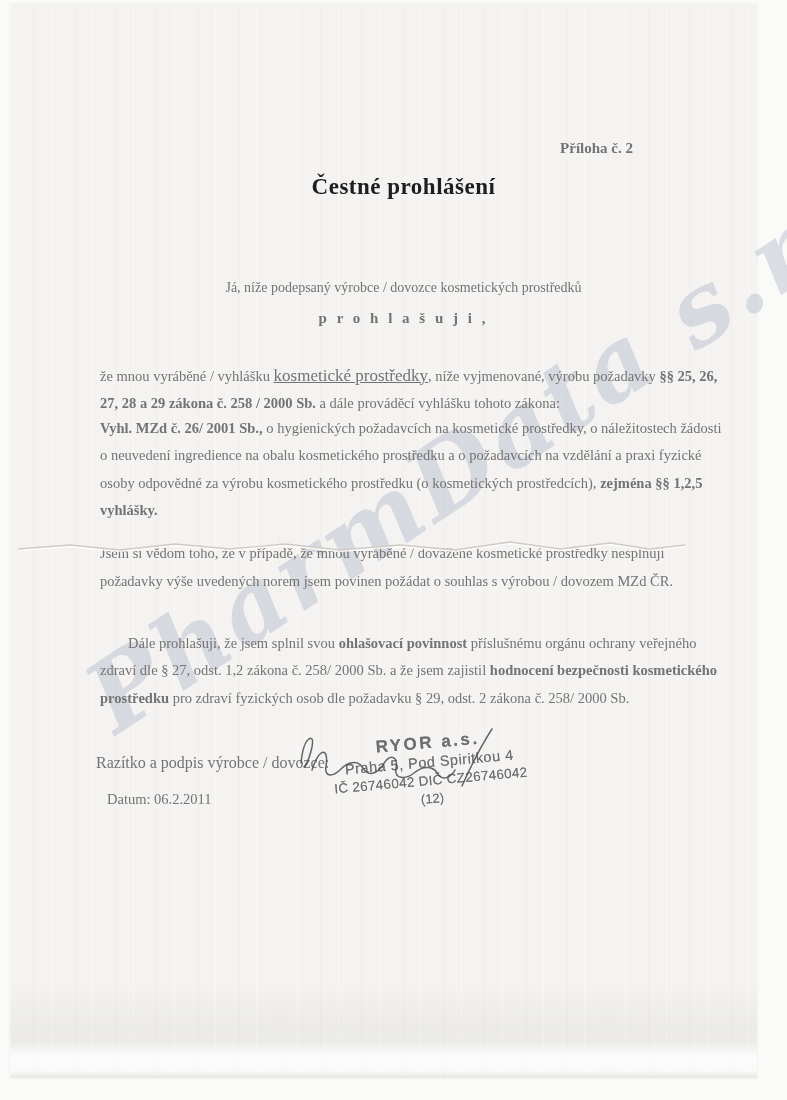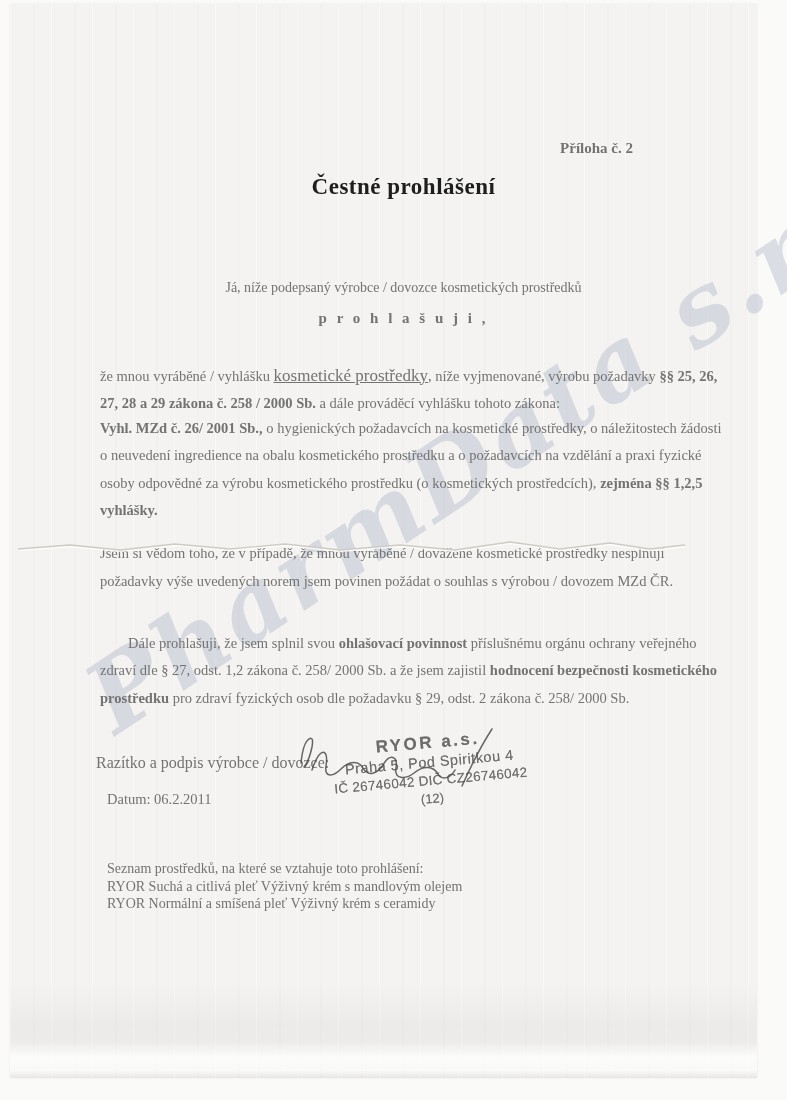--- a/index.html
+++ b/index.html
@@ -100,25 +100,20 @@
 
   <div class="txt date-label">Datum: 06.2.2011</div>
 
   <div class="stamp">
     <div class="s1">RYOR a.s.</div>
     <div class="s2">Praha 5, Pod Spiritkou 4</div>
     <div class="s3">IČ 26746042 DIČ CZ26746042</div>
     <div class="s4">(12)</div>
   </div>
 
-  <div class="txt products">
-    <div>Seznam prostředků, na které se vztahuje toto prohlášení:</div>
-    <div>RYOR Suchá a citlivá pleť Výživný krém s mandlovým olejem</div>
-    <div>RYOR Normální a smíšená pleť Výživný krém s ceramidy</div>
-  </div>
 
 </div>
 
 <svg class="overlay" width="787" height="1100" viewBox="0 0 787 1100">
 
   <g>
     <polyline points="18,550 70,546 120,551 175,545 230,550 285,545 340,551 400,546 455,551 510,543 560,550 610,544 650,550 685,546" fill="none" stroke="#ffffff" stroke-width="2.4" opacity="0.8"></polyline>
     <polyline points="18,549 70,545 120,550 175,544 230,549 285,544 340,550 400,545 455,550 510,542 560,549 610,543 650,549 685,545" fill="none" stroke="#ccc8c1" stroke-width="1.3" opacity="0.95"></polyline>
   </g>
 

